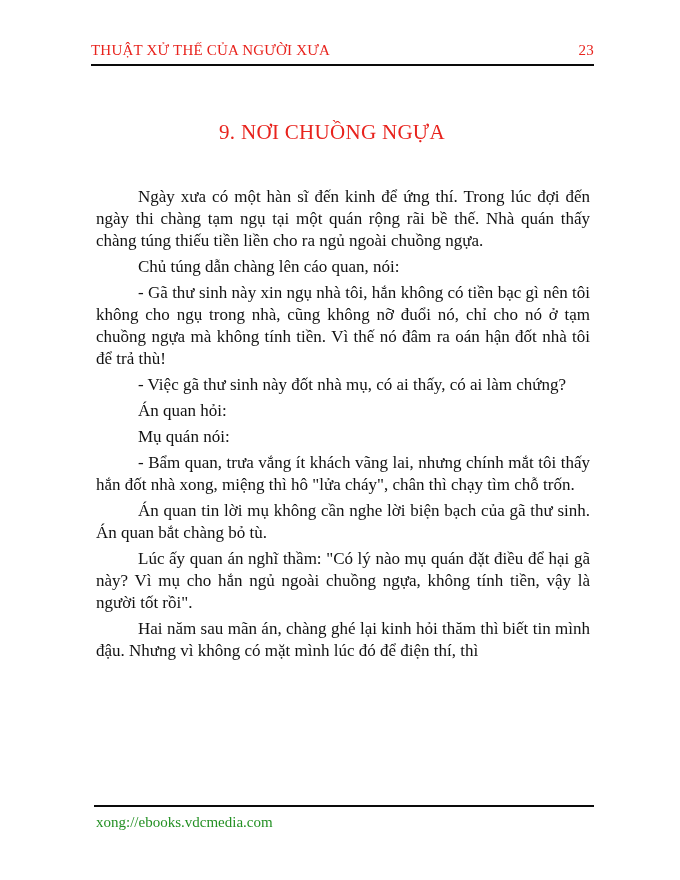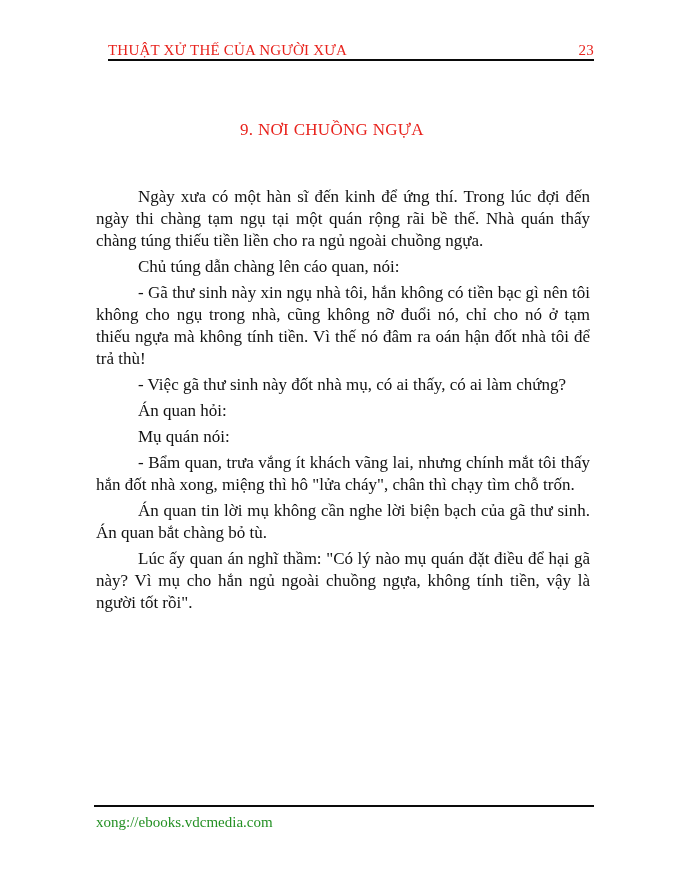--- a/index.html
+++ b/index.html
@@ -14,39 +14,40 @@
     font-family: "Liberation Serif", "DejaVu Serif", serif;
     overflow: hidden;
   }
   .page {
     position: absolute;
     inset: 0;
     background: #ffffff;
   }
   .header {
     position: absolute;
-    left: 108px;
+    left: 91px;
     right: 86px;
     top: 42px;
     display: flex;
     justify-content: space-between;
     align-items: flex-end;
     color: #e8231d;
     font-size: 15px;
     letter-spacing: 0.2px;
     border-bottom: 2px solid #0a0a0a;
+    padding-bottom: 5px;
   }
   .chapter-title {
     position: absolute;
     left: 0;
     right: 16px;
     top: 120px;
     text-align: center;
     color: #e8231d;
-    font-size: 17px;
+    font-size: 21px;
     letter-spacing: 0.3px;
   }
   .content {
     position: absolute;
     left: 96px;
     width: 494px;
     top: 186px;
     color: #121212;
     font-size: 17px;
     line-height: 22px;
@@ -81,26 +82,27 @@
   <div class="header">
     <span>THUẬT XỬ THẾ CỦA NGƯỜI XƯA</span>
     <span>23</span>
   </div>
 
   <div class="chapter-title">9.  NƠI CHUỒNG NGỰA</div>
 
   <div class="content">
     <p>Ngày xưa có một hàn sĩ đến kinh để ứng thí. Trong lúc đợi đến ngày thi chàng tạm ngụ tại một quán rộng rãi bề thế. Nhà quán thấy chàng túng thiếu tiền liền cho ra ngủ ngoài chuồng ngựa.</p>
     <p>Chủ túng dẫn chàng lên cáo quan, nói:</p>
-    <p>- Gã thư sinh này xin ngụ nhà tôi, hắn không có tiền bạc gì nên tôi không cho ngụ trong nhà, cũng không nỡ đuổi nó, chỉ cho nó ở tạm thiếu ngựa mà không tính tiền. Vì thế nó đâm ra oán hận đốt nhà tôi để trả thù!</p>
+    <p>- Gã thư sinh này xin ngụ nhà tôi, hắn không có tiền bạc gì nên tôi không cho ngụ trong nhà, cũng không nỡ đuổi nó, chỉ cho nó ở tạm chuồng ngựa mà không tính tiền. Vì thế nó đâm ra oán hận đốt nhà tôi để trả thù!</p>
     <p>- Việc gã thư sinh này đốt nhà mụ, có ai thấy, có ai làm chứng?</p>
     <p>Án quan hỏi:</p>
     <p>Mụ quán nói:</p>
     <p>- Bẩm quan, trưa vắng ít khách vãng lai, nhưng chính mắt tôi thấy hắn đốt nhà xong, miệng thì hô "lửa cháy", chân thì chạy tìm chỗ trốn.</p>
     <p>Án quan tin lời mụ không cần nghe lời biện bạch của gã thư sinh. Án quan bắt chàng bỏ tù.</p>
     <p>Lúc ấy quan án nghĩ thầm: "Có lý nào mụ quán đặt điều để hại gã này? Vì mụ cho hắn ngủ ngoài chuồng ngựa, không tính tiền, vậy là người tốt rồi".</p>
+    <p>Hai năm sau mãn án, chàng ghé lại kinh hỏi thăm thì biết tin mình đậu. Nhưng vì không có mặt mình lúc đó để điện thí, thì</p>
   </div>
 
   <div class="footer-rule"></div>
 
   <a class="footer-url" href="#">xong://ebooks.vdcmedia.com</a>
 
 </div>
 
 </body></html>

